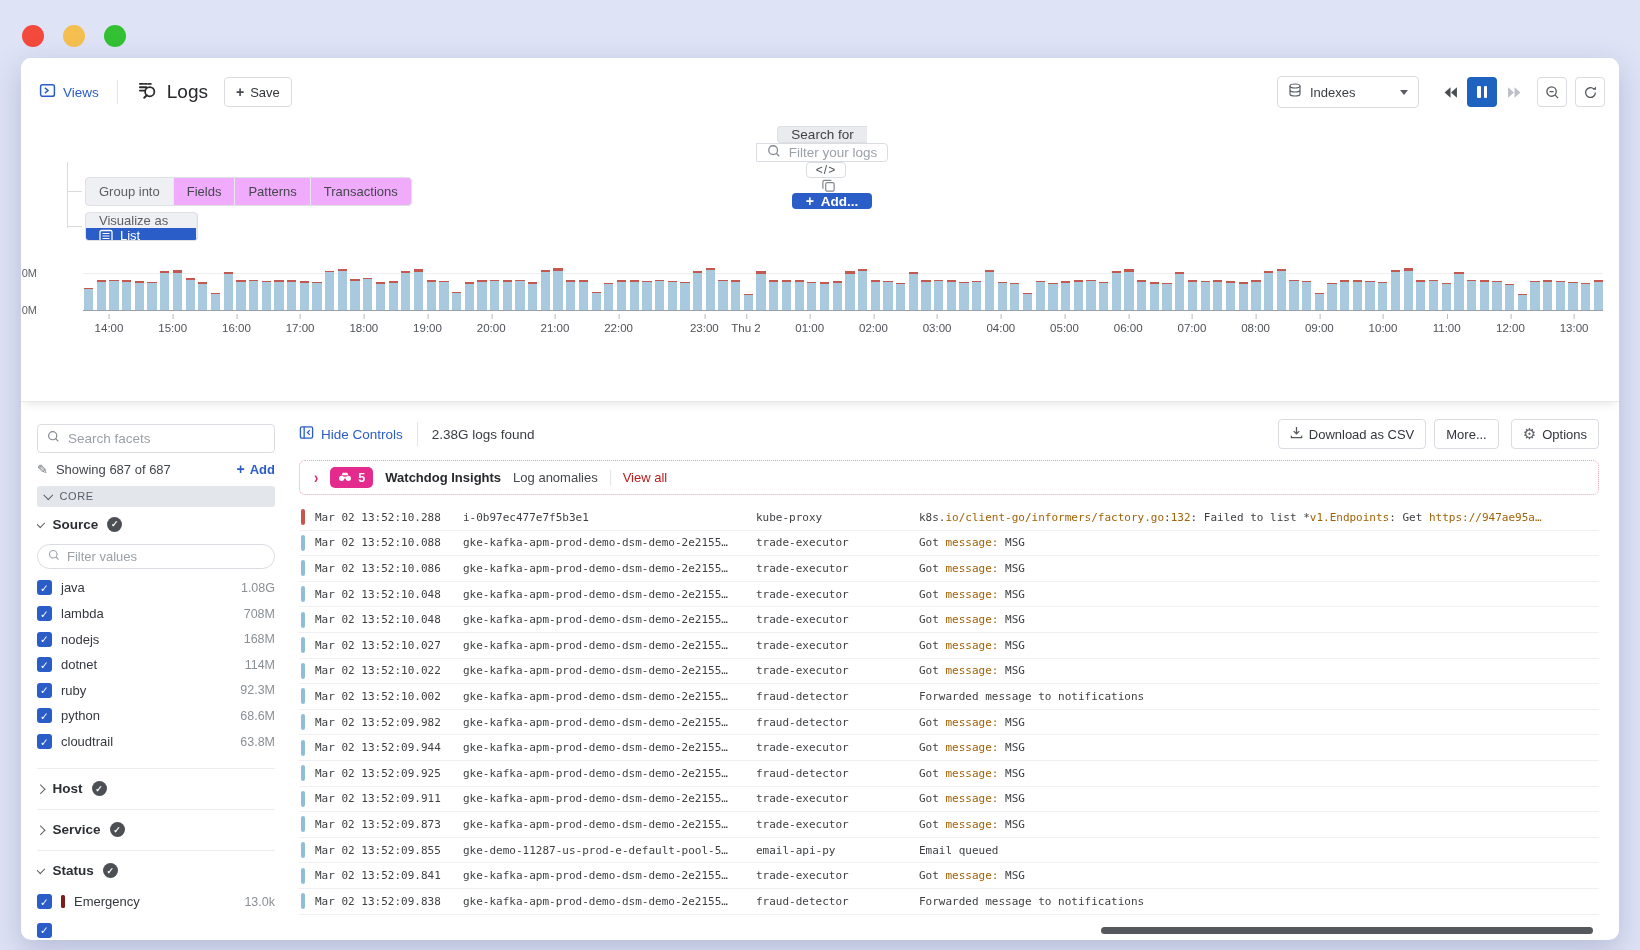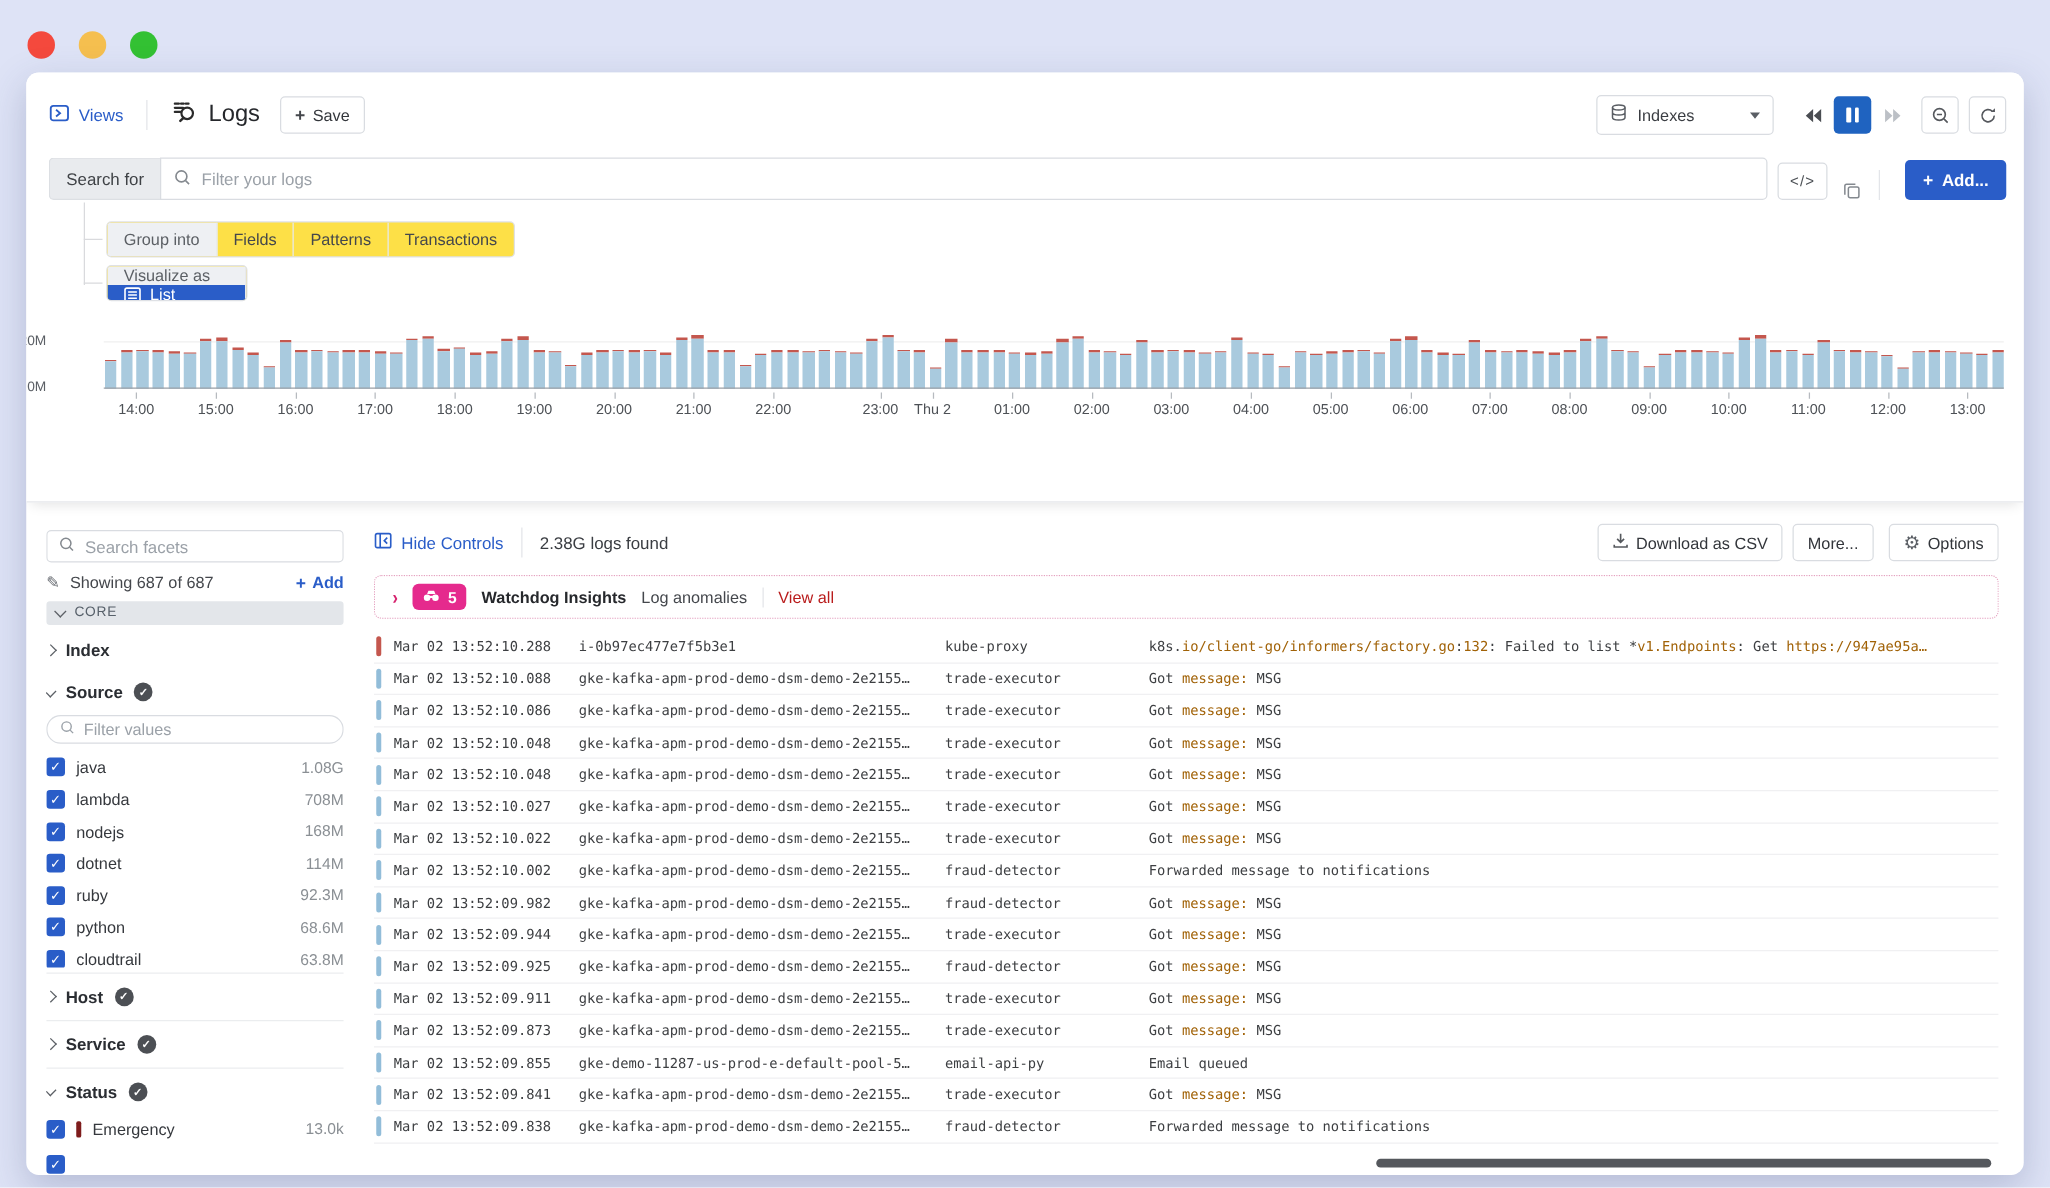--- a/index.html
+++ b/index.html
@@ -30,34 +30,34 @@
   .chip-1d { background:#e9ebef; color:#7d828a; border-radius:3px; font-size:12.5px; padding:3px 7px; }
   .range-label { color:#2b2e33; }
   .timerange .grow { flex:1; }
   .playgroup { display:flex; align-items:center; gap:2px; margin-left:16px; }
   .icon-btn { width:30px; height:30px; display:flex; align-items:center; justify-content:center; border-radius:4px; cursor:pointer; }
   .pause-btn { background:#1f63c0; }
   .pause-bars { display:flex; gap:3px; }
   .pause-bars i { width:3.5px; height:12px; background:#fff; border-radius:1px; }
   .bordered { border:1px solid #d9dce1; margin-left:8px; }
 
-  .row2 { position:absolute; left:18px; right:14px; top:68px; height:34px; display:flex; align-items:flex-end; }
+  .row2 { position:absolute; left:18px; right:14px; top:68px; height:34px; display:flex; align-items:center;flex-direction:column; }
   .search-for { background:#e9ebee; border:1px solid #dcdfe3; border-right:none; border-radius:4px 0 0 4px; height:34px; display:flex; align-items:center; padding:0 13px; color:#3f4246; font-size:13.5px; }
   .search-box { flex:1; height:34px; border:1px solid #d9dce1; border-radius:0 4px 4px 0; display:flex; align-items:center; padding:0 10px; gap:8px; background:#fff; }
   .placeholder { color:#9ba1a8; font-size:13.5px; }
   .code-btn { border:1px solid #d9dce1; border-radius:4px; height:30px; padding:0 9px; display:flex; align-items:center; font-size:12px; color:#4d5156; margin-left:8px; letter-spacing:1px; cursor:pointer; }
   .copy-btn { margin-left:12px; cursor:pointer; display:flex; }
   .add-btn { background:#2a5dc8; color:#fff; border:none; border-radius:4px; height:32px; padding:0 14px; display:flex; align-items:center; gap:7px; font-size:13.5px; margin-left:20px; font-weight:600; cursor:pointer; }
   .add-btn .plus { color:#fff; }
 
   
   .tree-v { position:absolute; left:46px; top:104px; width:1px; height:66px; background:#d9dadd; }
   .tree-h { position:absolute; left:46px; width:15px; height:1px; background:#d9dadd; }
 
-  .seg-row { position:absolute; left:64px; height:29px; display:flex; align-items:stretch; border:1px solid #dfe1e5; border-radius:4px; overflow:hidden; background:#fde047; }
+  .seg-row { position:absolute; left:64px; height:29px; display:flex; align-items:stretch; border:1px solid #dfe1e5; border-radius:4px; overflow:hidden; background:#f0abfc; }
   .group-row { top:119px; }
   .viz-row { top:154px;flex-direction:column; }
   .seg { display:flex; align-items:center; gap:7px; padding:0 13px; border-right:1px solid #e7e9ec; color:#44474c; cursor:pointer; white-space:nowrap; }
   .seg:last-child { border-right:none; }
   .seg-label { background:#eef0f3; color:#5c6065; cursor:default; }
   .seg.active { background:#2a5dc8; color:#fff; }
   .seg .ic { color:#8a8f96; display:flex; }
   .seg.active .ic { color:#fff; }
 
   
@@ -845,24 +845,20 @@
         <span>Showing 687 of 687</span>
         <span class="add-link">
             <span class="plus" style="color:#2a5dc8">+</span>
             <span>Add</span>
           </span>
       </div>
       <div class="core-bar">
         <span class="chev down"></span>
         <span>CORE</span>
       </div>
-      <div class="facet-hdr f-index">
-        <span class="chev right"></span>
-        <span>Index</span>
-      </div>
       <div class="facet-hdr f-mid">
         <span class="chev down"></span>
         <span>Source</span>
         <span class="badge-check">✓</span>
       </div>
       <div class="filter-input">
         <span>
           <svg width="12" height="12" viewBox="0 0 16 16">
               <circle cx="7" cy="7" r="5" fill="none" stroke="#9aa1a8" stroke-width="1.5"></circle>
               <path d="M10.8 10.8L14 14" stroke="#9aa1a8" stroke-width="1.5"></path>

